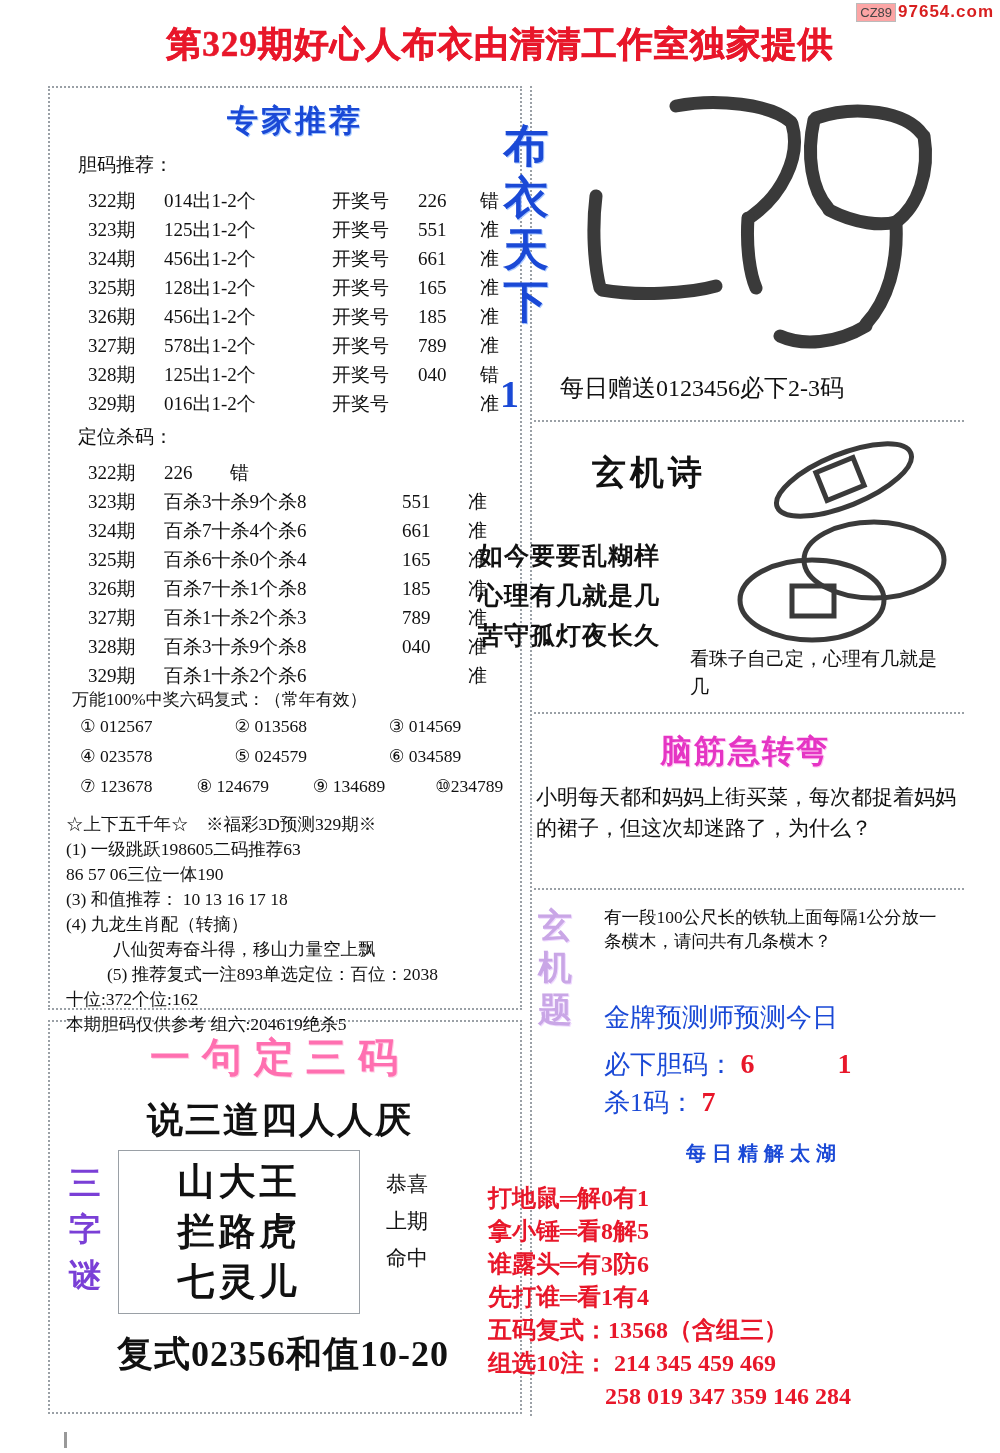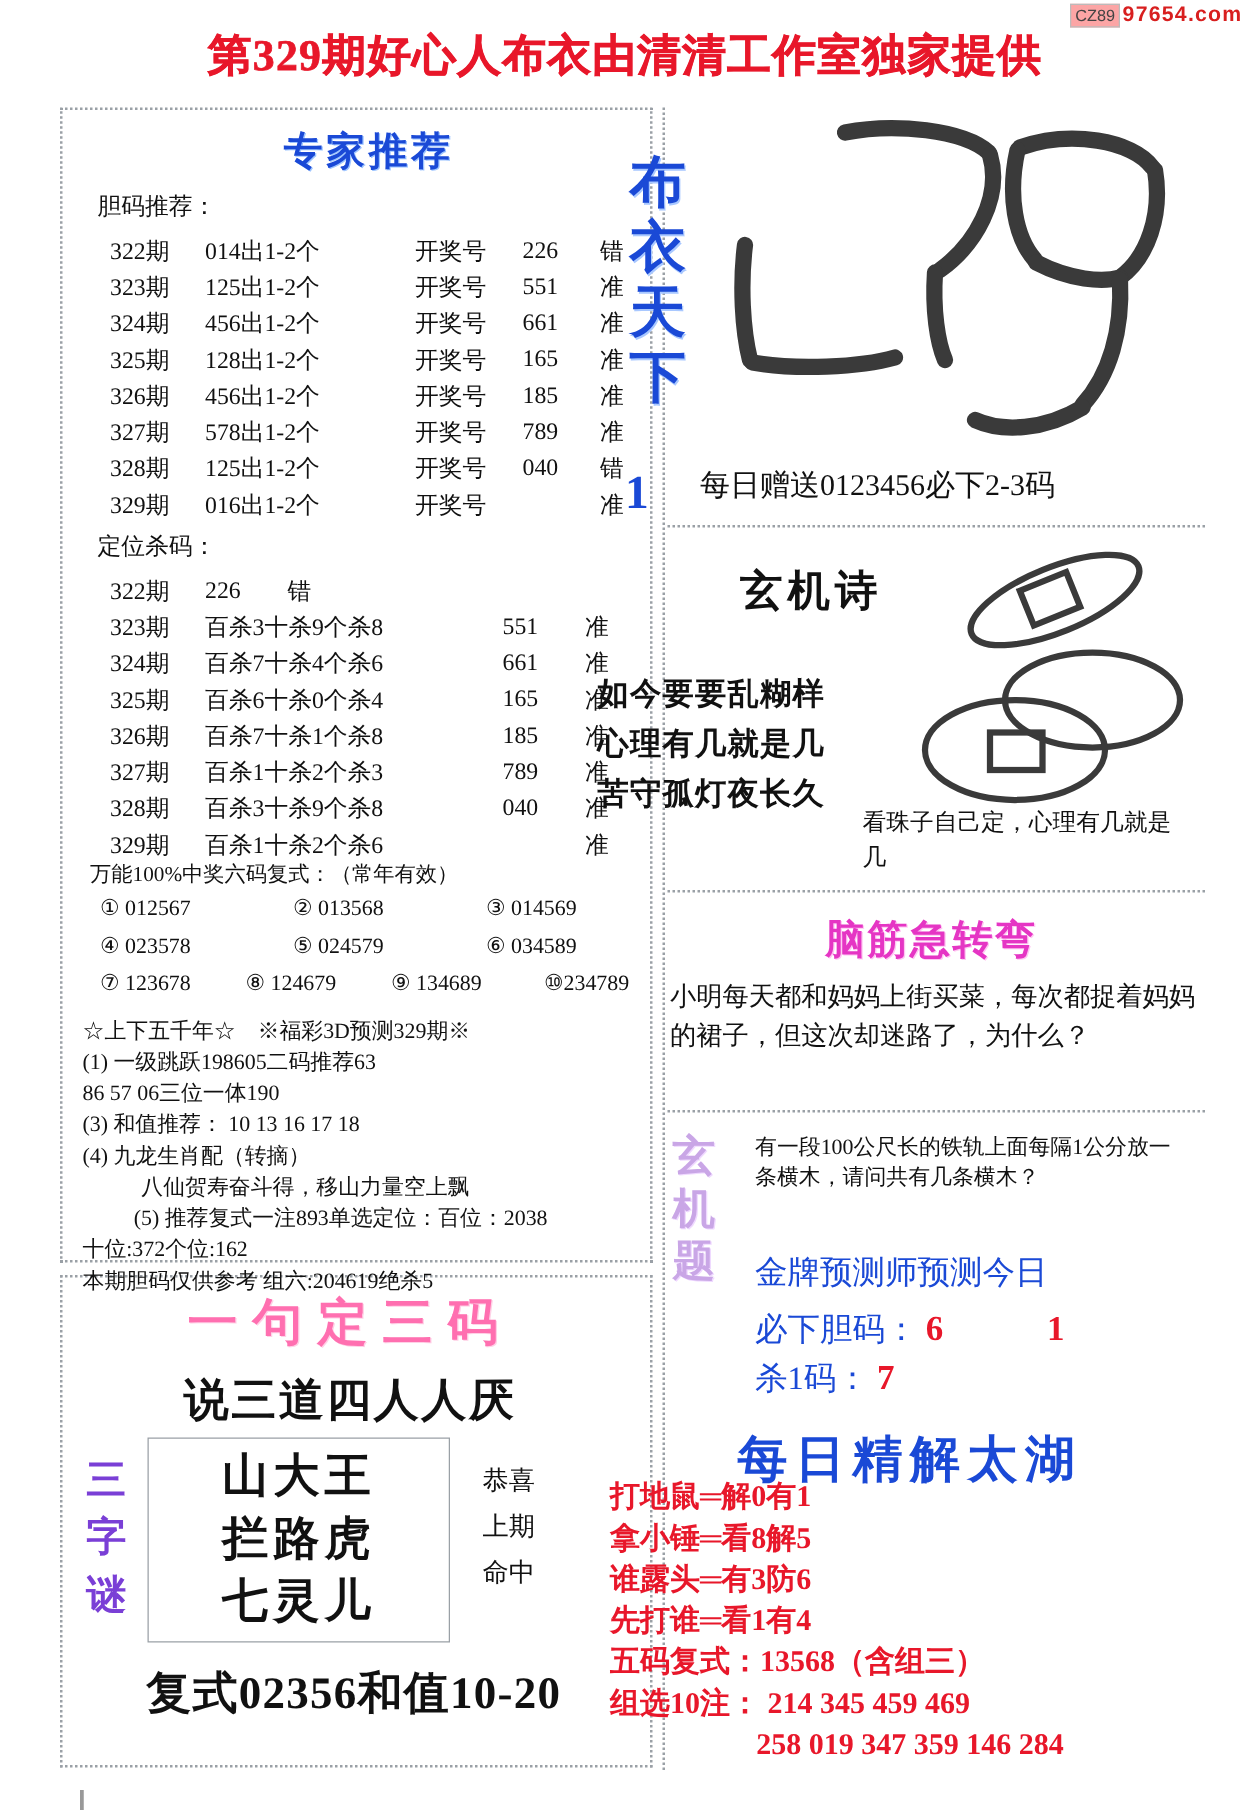--- a/index.html
+++ b/index.html
@@ -124,22 +124,22 @@
     position:absolute;left:604px;top:905px;width:340px;font-size:17.5px;color:#111;line-height:24px;
   }
   .gold-line{
     position:absolute;left:604px;top:995px;width:360px;font-size:26px;color:#1a49d6;line-height:46px;
   }
   .gold-num{color:#e8172a;font-size:28px;font-weight:bold;}
   .kill-line{position:absolute;left:604px;top:1085px;font-size:26px;color:#1a49d6;}
   .kill-num{color:#e8172a;font-size:28px;font-weight:bold;}
 
   .taihu-title{
-    position:absolute;left:528px;top:1140px;width:400px;text-align:center;
-    font-size:40px;font-weight:bold;color:#1a49d6;letter-spacing:6px;
+    position:absolute;left:564px;top:1140px;width:400px;text-align:center;
+    font-size:20px;font-weight:bold;color:#1a49d6;letter-spacing:6px;
   }
   .taihu-lines{
     position:absolute;left:488px;top:1182px;width:480px;
     font-size:24px;color:#e8172a;line-height:33px;font-weight:bold;
   }
 
   
   .three-title{
     position:absolute;left:60px;top:1030px;width:440px;text-align:center;
     font-size:40px;font-weight:bold;color:#ff6fb0;letter-spacing:12px;

